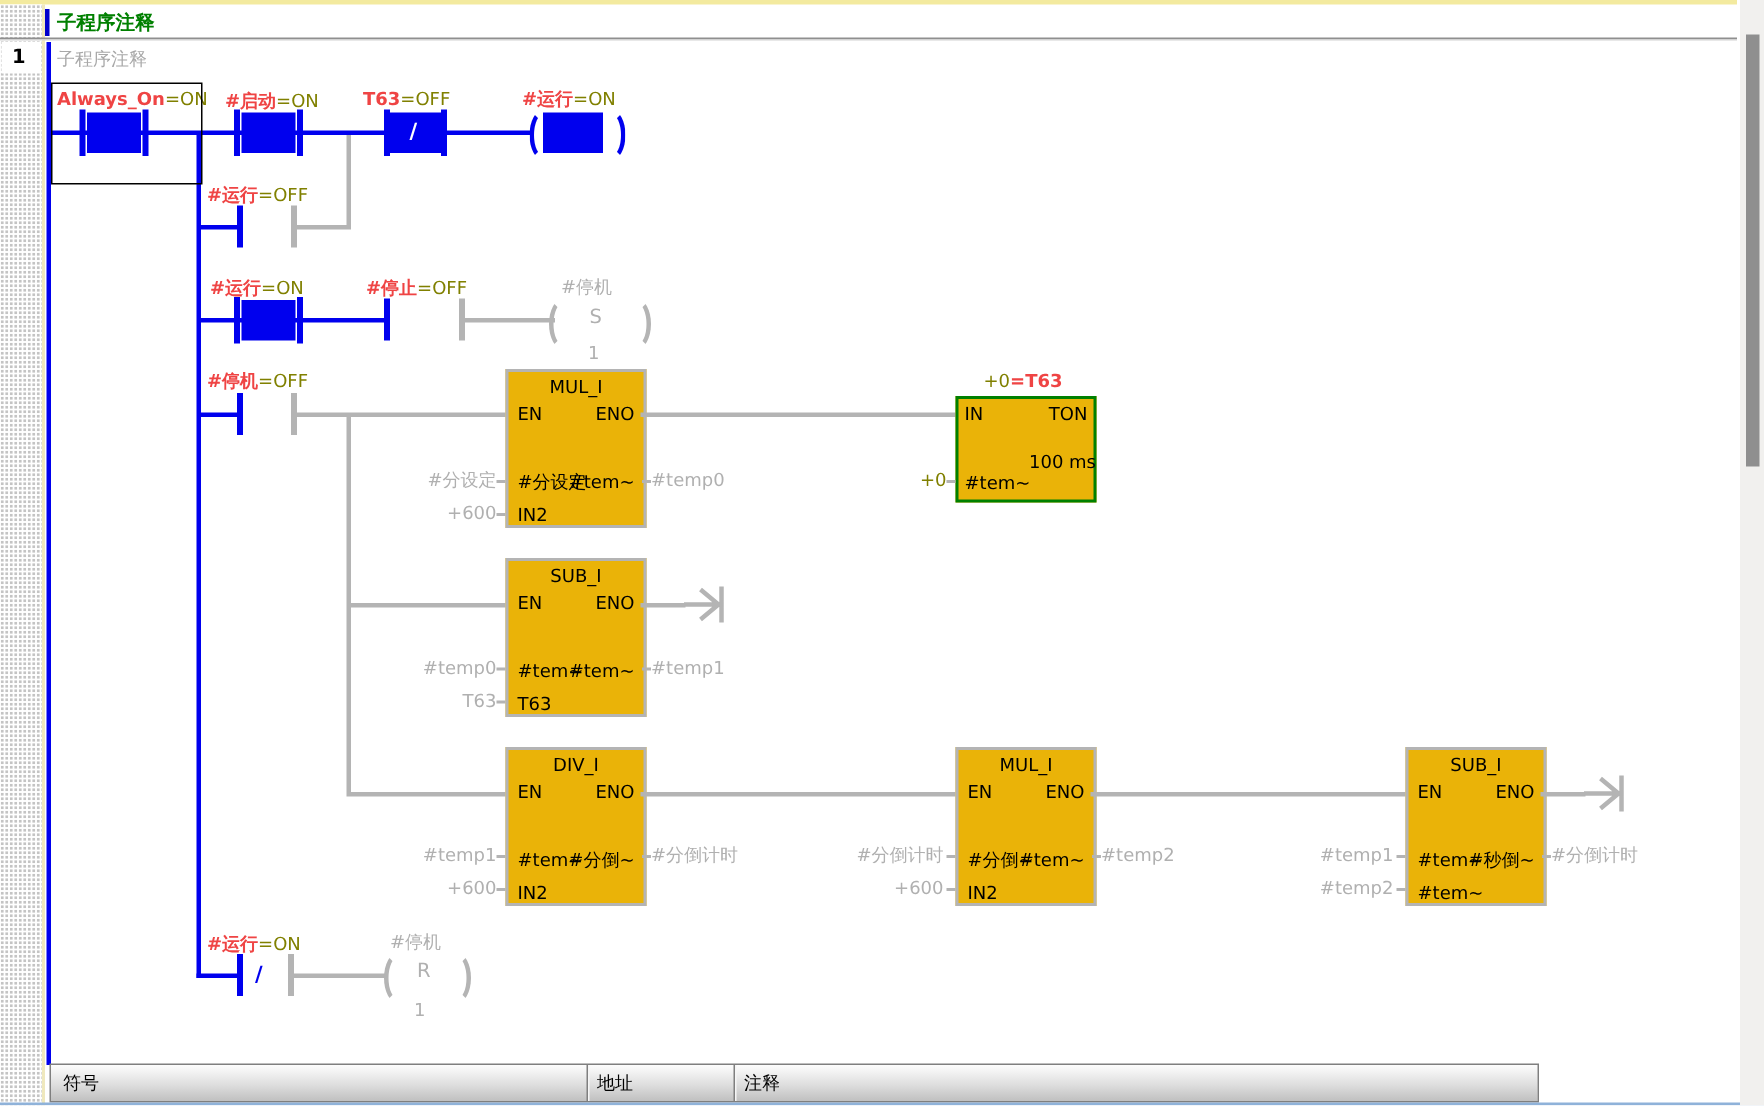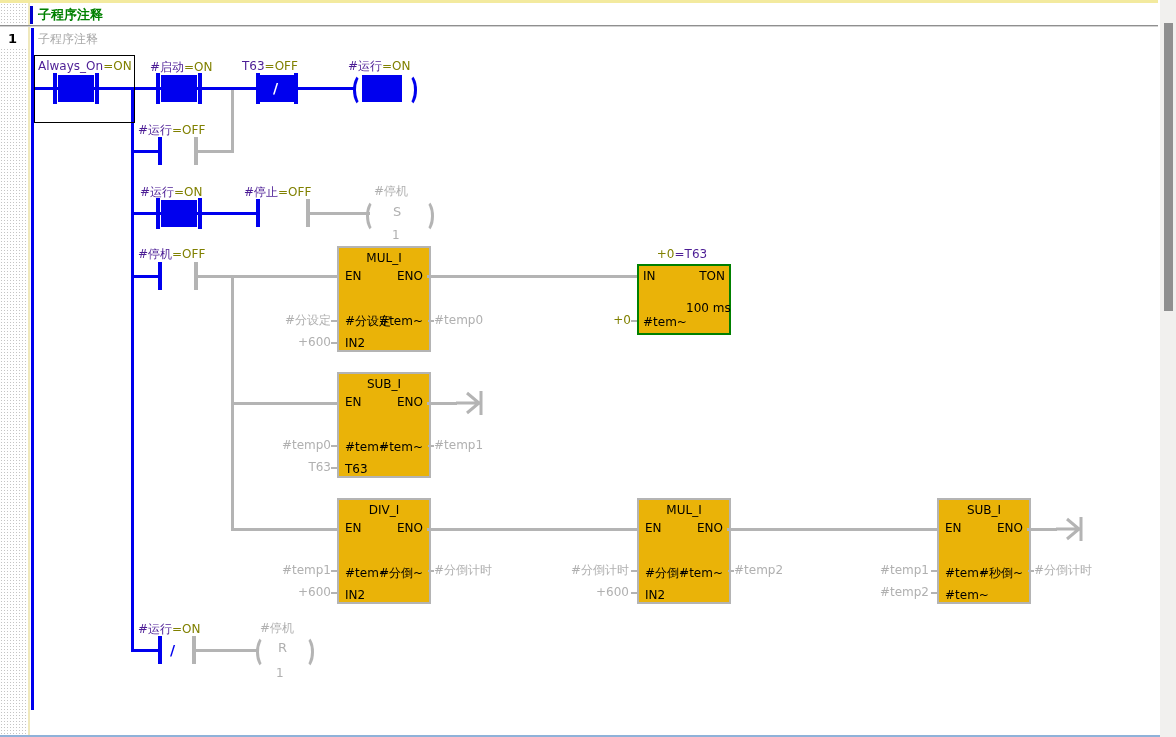--- a/index.html
+++ b/index.html
@@ -12,21 +12,21 @@
   
   .bar{position:absolute;width:4px;height:100%;}
   .bar.b{background:#0000ee;} .bar.g{background:#b4b4b4;}
   .fillb{position:absolute;background:#0000ee;}
   
   .par{position:absolute;width:13px;height:28px;border:3px solid transparent;border-radius:50%;}
   .par.l.b{border-left-color:#0000ee;} .par.r.b{border-right-color:#0000ee;}
   .par.l.g{border-left-color:#b4b4b4;} .par.r.g{border-right-color:#b4b4b4;}
   
   .lb{position:absolute;font-size:12px;line-height:14px;white-space:nowrap;}
-  .nm{color:#4c1d95;} .vl{color:#808000;} .gy{color:#b0b0b0;} .ol{color:#808000;}
+  .nm{color:#ef4444;font-weight:bold;} .vl{color:#808000;} .gy{color:#b0b0b0;} .ol{color:#808000;}
   .rt{text-align:right;}
   
   .fbox{position:absolute;border:2px solid #b4b4b4;background:#eab308;}
   .fbox.green{border-color:#008000;}
   .bt{position:absolute;font-size:12px;line-height:14px;color:#000;white-space:nowrap;}
   .ttl{left:0;width:100%;text-align:center;top:3px;}
   .tick{position:absolute;width:6px;height:2px;background:#b4b4b4;}
   
   #gutter{position:absolute;left:0;top:3px;width:28px;height:734px;background:#fff;
           background-image:radial-gradient(#c4c4c4 1px, transparent 1px);background-size:3px 3px;}
@@ -252,18 +252,25 @@
     <div class="bar g" style="left:34px;"></div>
   </div>
   <div class="wg" style="left:196px;top:649px;width:62px;height:3px;"></div>
   <div class="abs" style="left:256px;top:635px;width:52px;height:28px;">
     <div class="par l g" style="left:0;top:0;"></div>
     <div class="letter" style="left:22px;top:6px;">R</div>
     <div class="par r g" style="left:39px;top:0;"></div>
   </div>
   <div class="lb gy" style="left:276px;top:666px;">1</div>
 
+  <div id="symtable">
+    <div class="colsep" style="left:357px;"></div>
+    <div class="colsep" style="left:455px;"></div>
+    <div class="th" style="left:8px;">符号</div>
+    <div class="th" style="left:364px;">地址</div>
+    <div class="th" style="left:462px;">注释</div>
+  </div>
   <div id="botstrip"></div>
 
   <div id="sb-track"></div>
   <div id="sb-thumb"></div>
 
 </div>
 
 </body></html>

